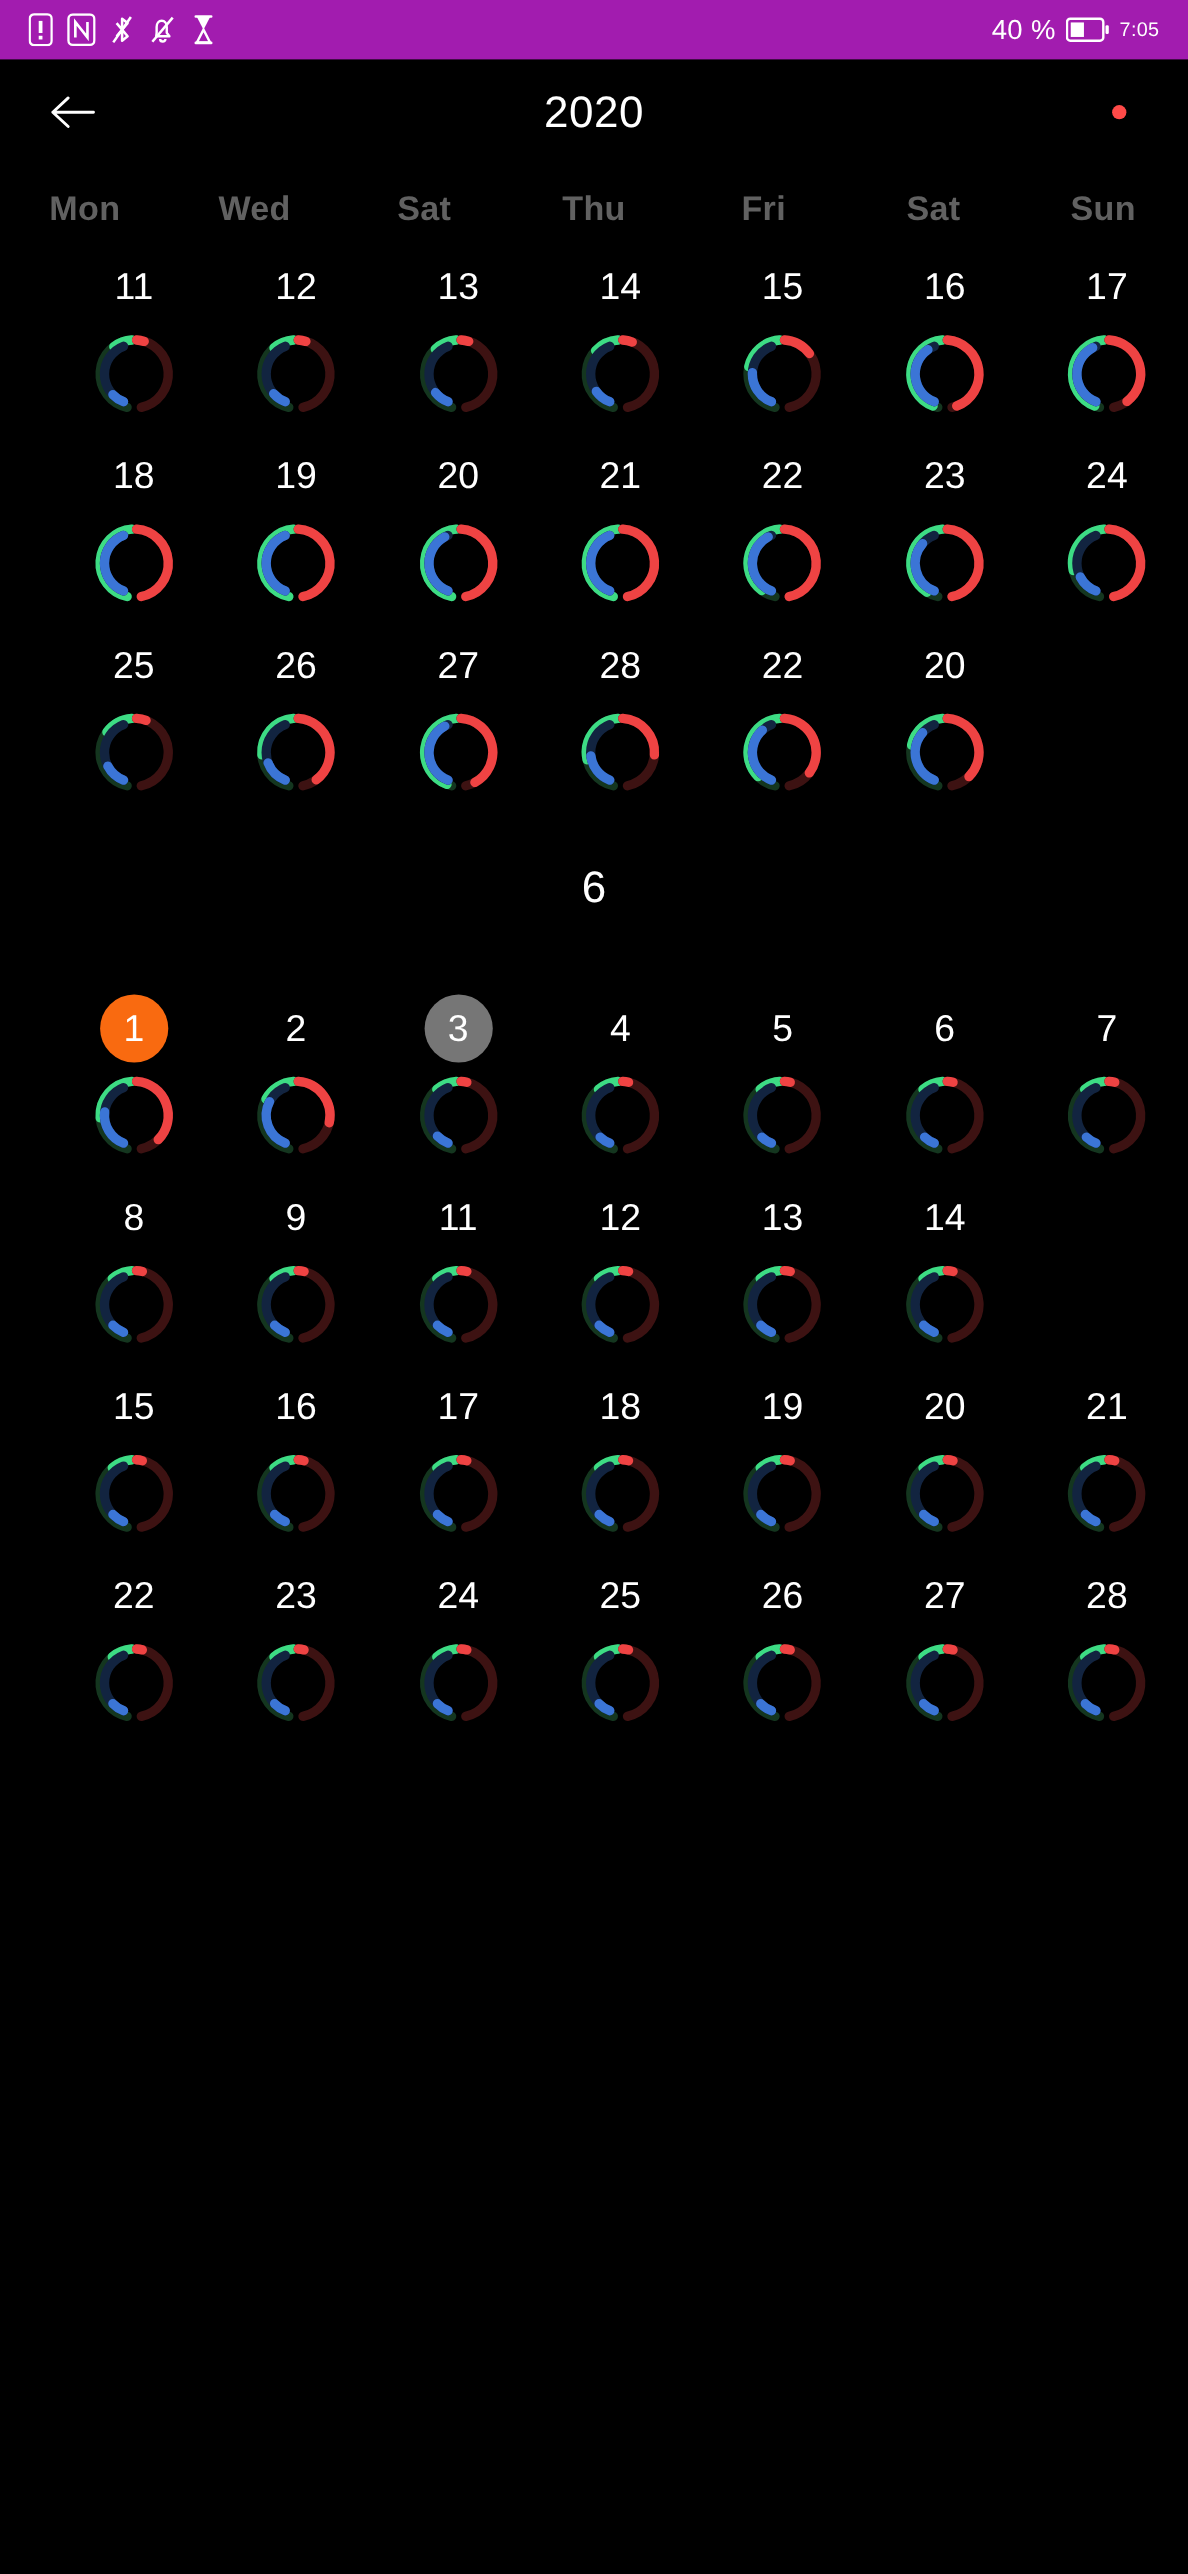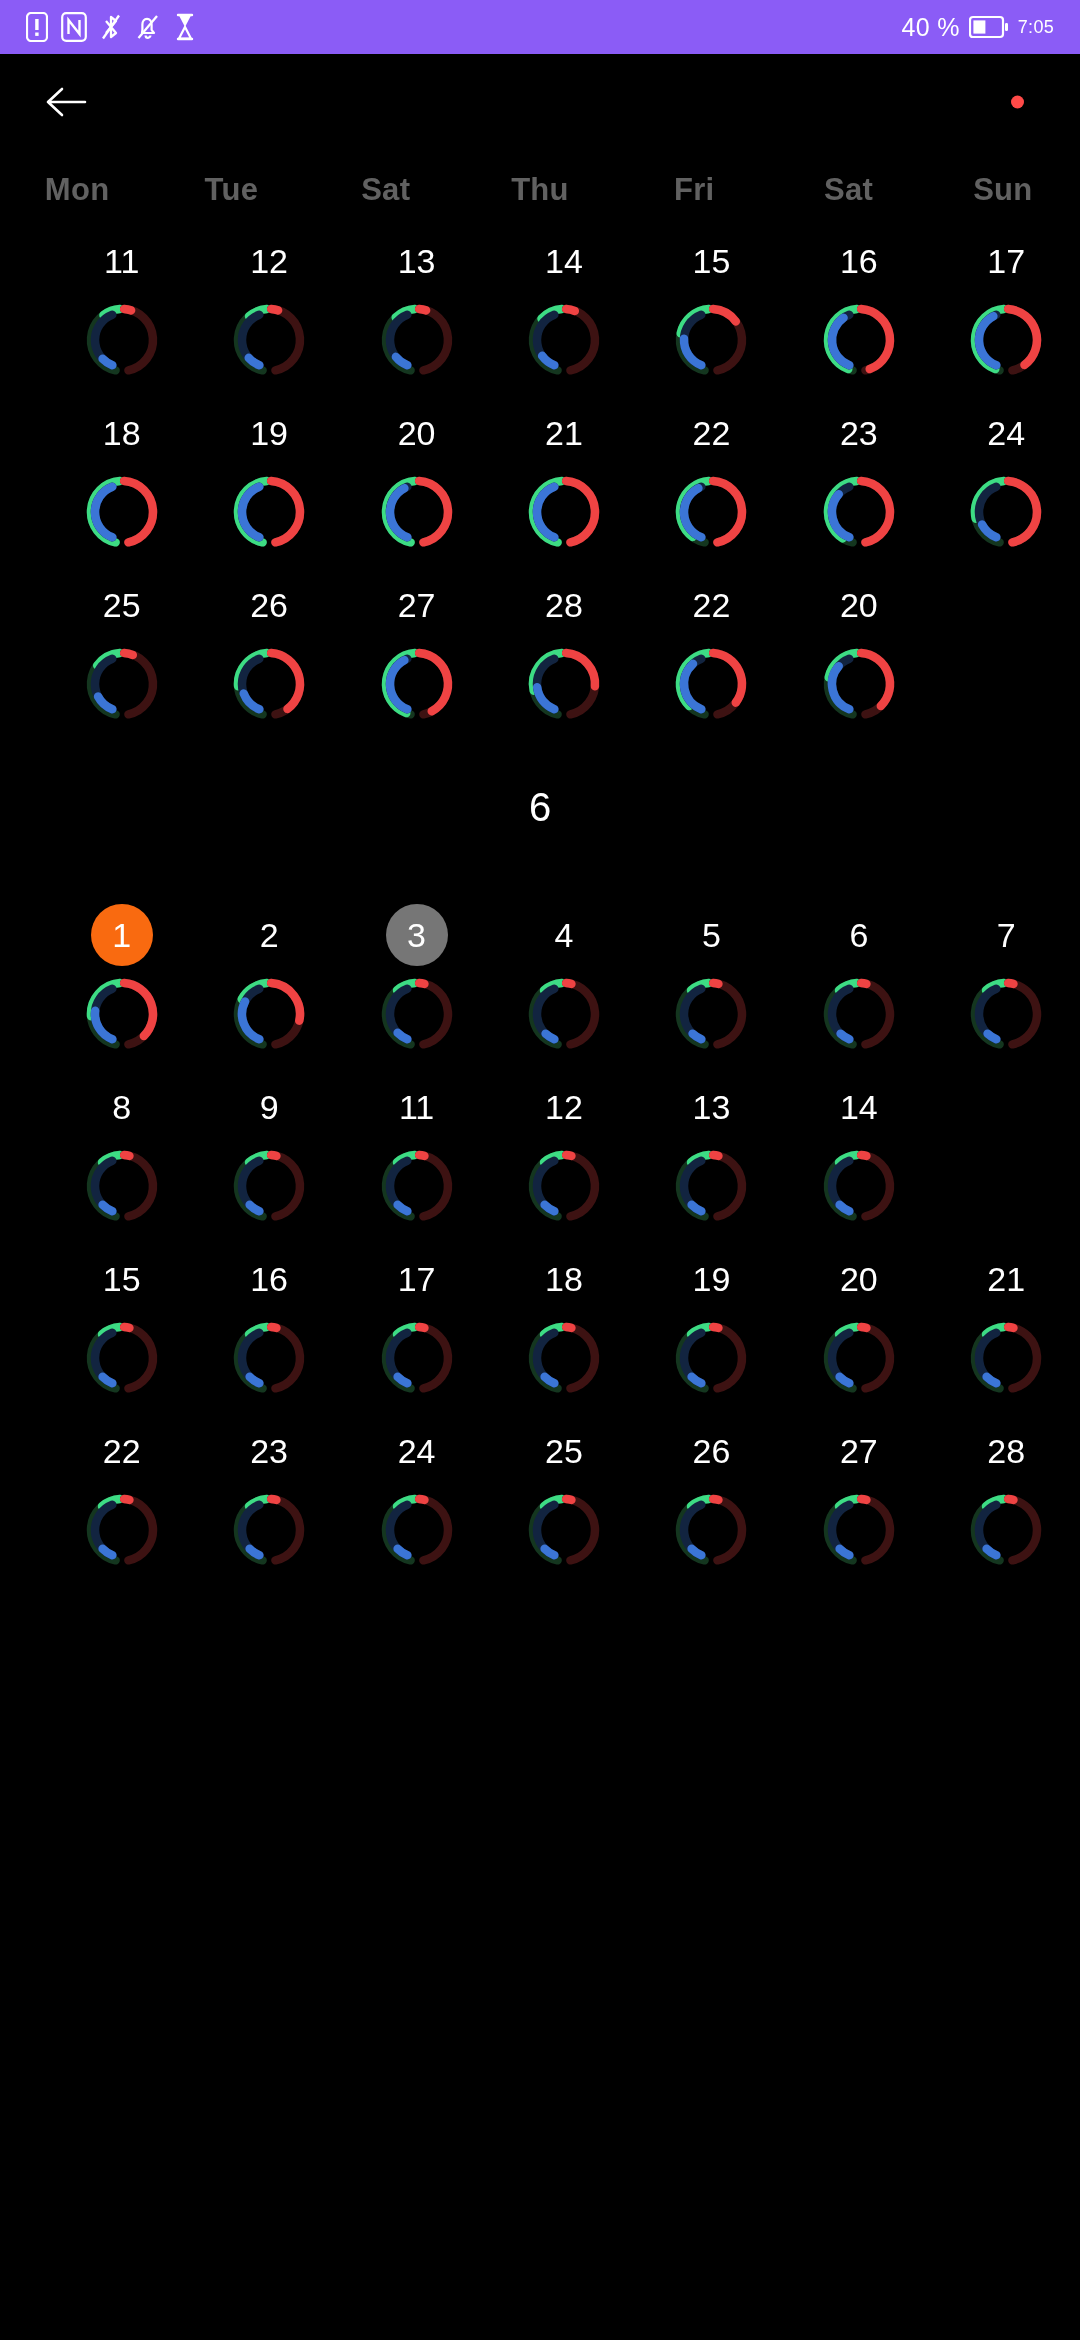--- a/index.html
+++ b/index.html
@@ -6,21 +6,21 @@
   html,body{
     width:1080px; height:2340px;
     background:#000;
     font-family:"Liberation Sans", sans-serif;
     overflow:hidden;
   }
 
   
   .statusbar{
     height:54px; width:1080px;
-    background:#8b5cf6;
+    background:#a21caf;
     display:flex; align-items:center;
     padding:0 26px;
     color:#fff;
   }
   .sb-left{ display:flex; align-items:center; gap:13px; }
   .sb-right{ margin-left:auto; display:flex; align-items:center; gap:9px; }
   .sb-ico{ display:block; }
   .sb-pct{ font-size:25px; letter-spacing:.3px; color:#fff; }
   .sb-time{ font-size:18px; letter-spacing:.3px; color:#fff; }
 
@@ -122,26 +122,27 @@
     <span class="sb-time">7:05</span>
   </div>
 </div>
 
 <div class="appbar">
   <div class="back-btn">
     <svg width="46" height="40" viewBox="0 0 46 40">
       <path d="M42 20 H5 M19 7 L5 20 L19 33" fill="none" stroke="#fff" stroke-width="2.6" stroke-linecap="round" stroke-linejoin="round"></path>
     </svg>
   </div>
+  <div class="appbar-title">2020</div>
   <div class="reddot"></div>
 </div>
 
 <div class="weekdays">
   <div class="weekday">Mon</div>
-  <div class="weekday">Tue</div>
+  <div class="weekday">Wed</div>
   <div class="weekday">Sat</div>
   <div class="weekday">Thu</div>
   <div class="weekday">Fri</div>
   <div class="weekday">Sat</div>
   <div class="weekday">Sun</div>
 </div>
 
 <div class="cal" id="cal-prev">
     <div class="week">
       <div class="cell">

